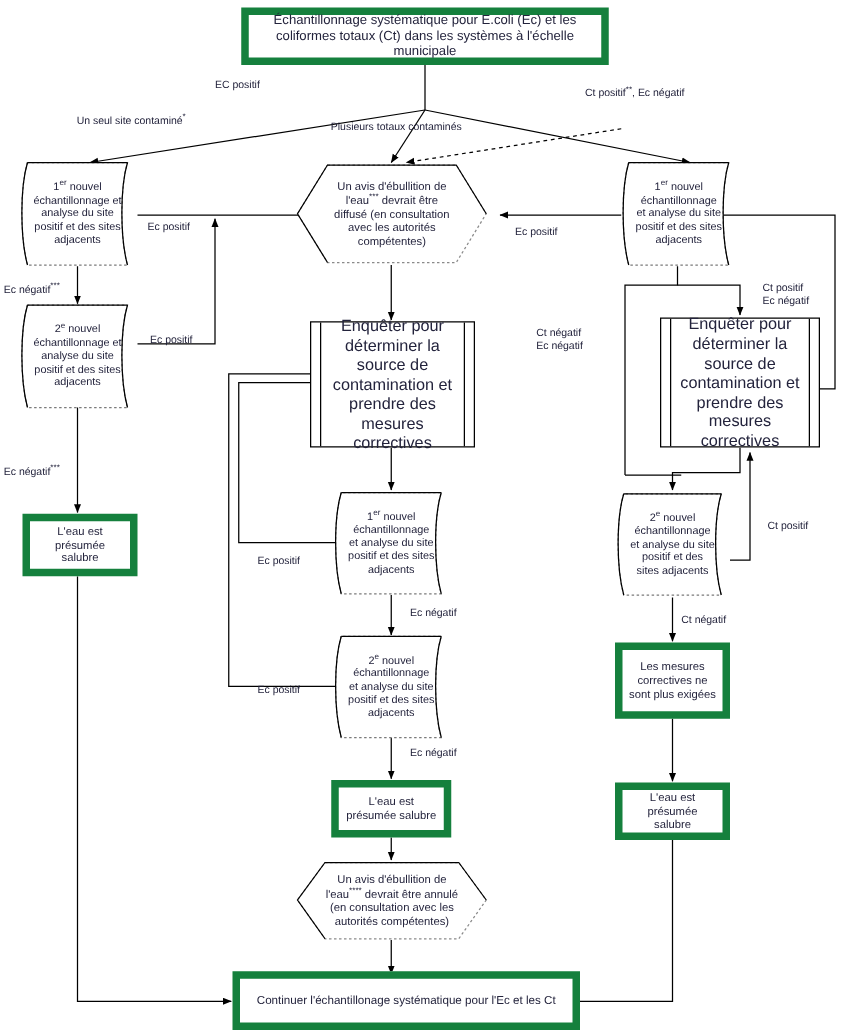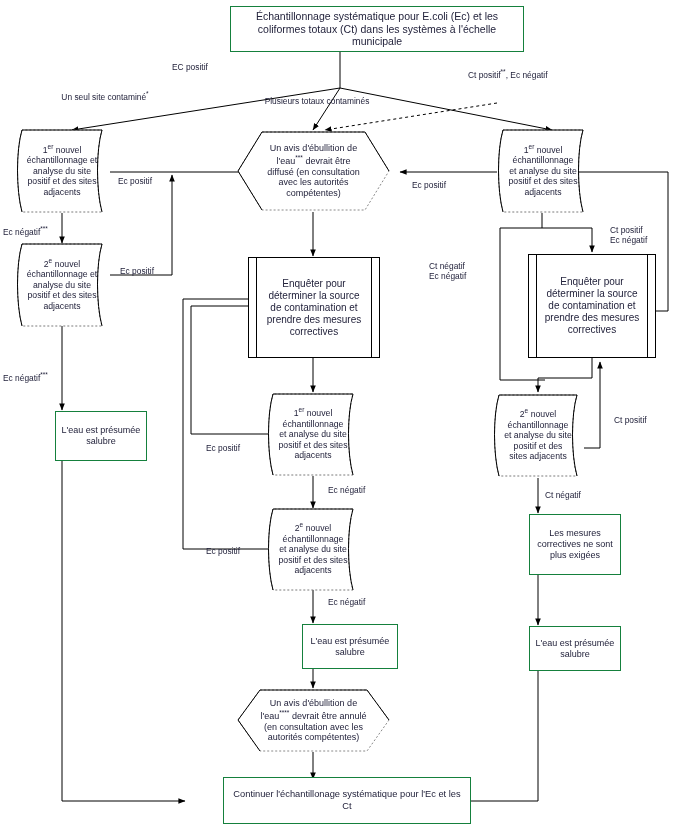--- a/index.html
+++ b/index.html
@@ -24,42 +24,41 @@
     position:absolute;
     box-sizing:border-box;
     display:flex;
     align-items:center;
     justify-content:center;
     text-align:center;
     line-height:1.20;
     color:#23233c;
   }
   .rect{
-    border:1px solid #15803d;
+    border:6px solid #15803d;
     background:#ffffff;
-    margin-left:37px;
   }
   .title-box{
     font-size:10.5px;
     padding:4px 8px;
   }
   .plain{
     font-size:9px;
     padding:17px 5px;
   }
   .doc-node{
     font-size:8.7px;
     padding:4px 12px 6px 12px;
   }
   .hex-node{
     font-size:9px;
     padding:4px 30px;
   }
   .proc-node{
-    font-size:10px;
+    font-size:13px;
     border-left:1px solid #000;border-right:1px solid #000;
     border-top:1px solid #000;border-bottom:1px solid #000;
     background:#ffffff;
     padding:4px 14px;
   }
   .proc-node::before,.proc-node::after{
     content:"";
     position:absolute;
     top:0;bottom:0;
     width:0;
@@ -280,21 +279,21 @@
   </div>
 
   <div class="node rect plain" style="left:492px;top:514px;width:92px;height:61px;">
     <span>Les mesures correctives ne sont plus exigées</span>
   </div>
 
   <div class="node rect plain" style="left:492px;top:626px;width:92px;height:45px;">
     <span>L'eau est présumée salubre</span>
   </div>
 
-  <div class="node rect plain" style="left:186px;top:777px;width:248px;height:47px;font-size:9.3px;">
+  <div class="node rect plain" style="left:186px;top:777px;width:278px;height:47px;font-size:9.3px;">
     <span>Continuer l'échantillonage systématique pour l'Ec et les Ct</span>
   </div>
 
   <div class="lbl" style="left:118px;top:176px;">
     <span>Ec positif</span>
   </div>
   <div class="lbl" style="left:3px;top:225px;">
     <span>Ec négatif<sup>***</sup></span>
   </div>
   <div class="lbl" style="left:120px;top:266px;">

